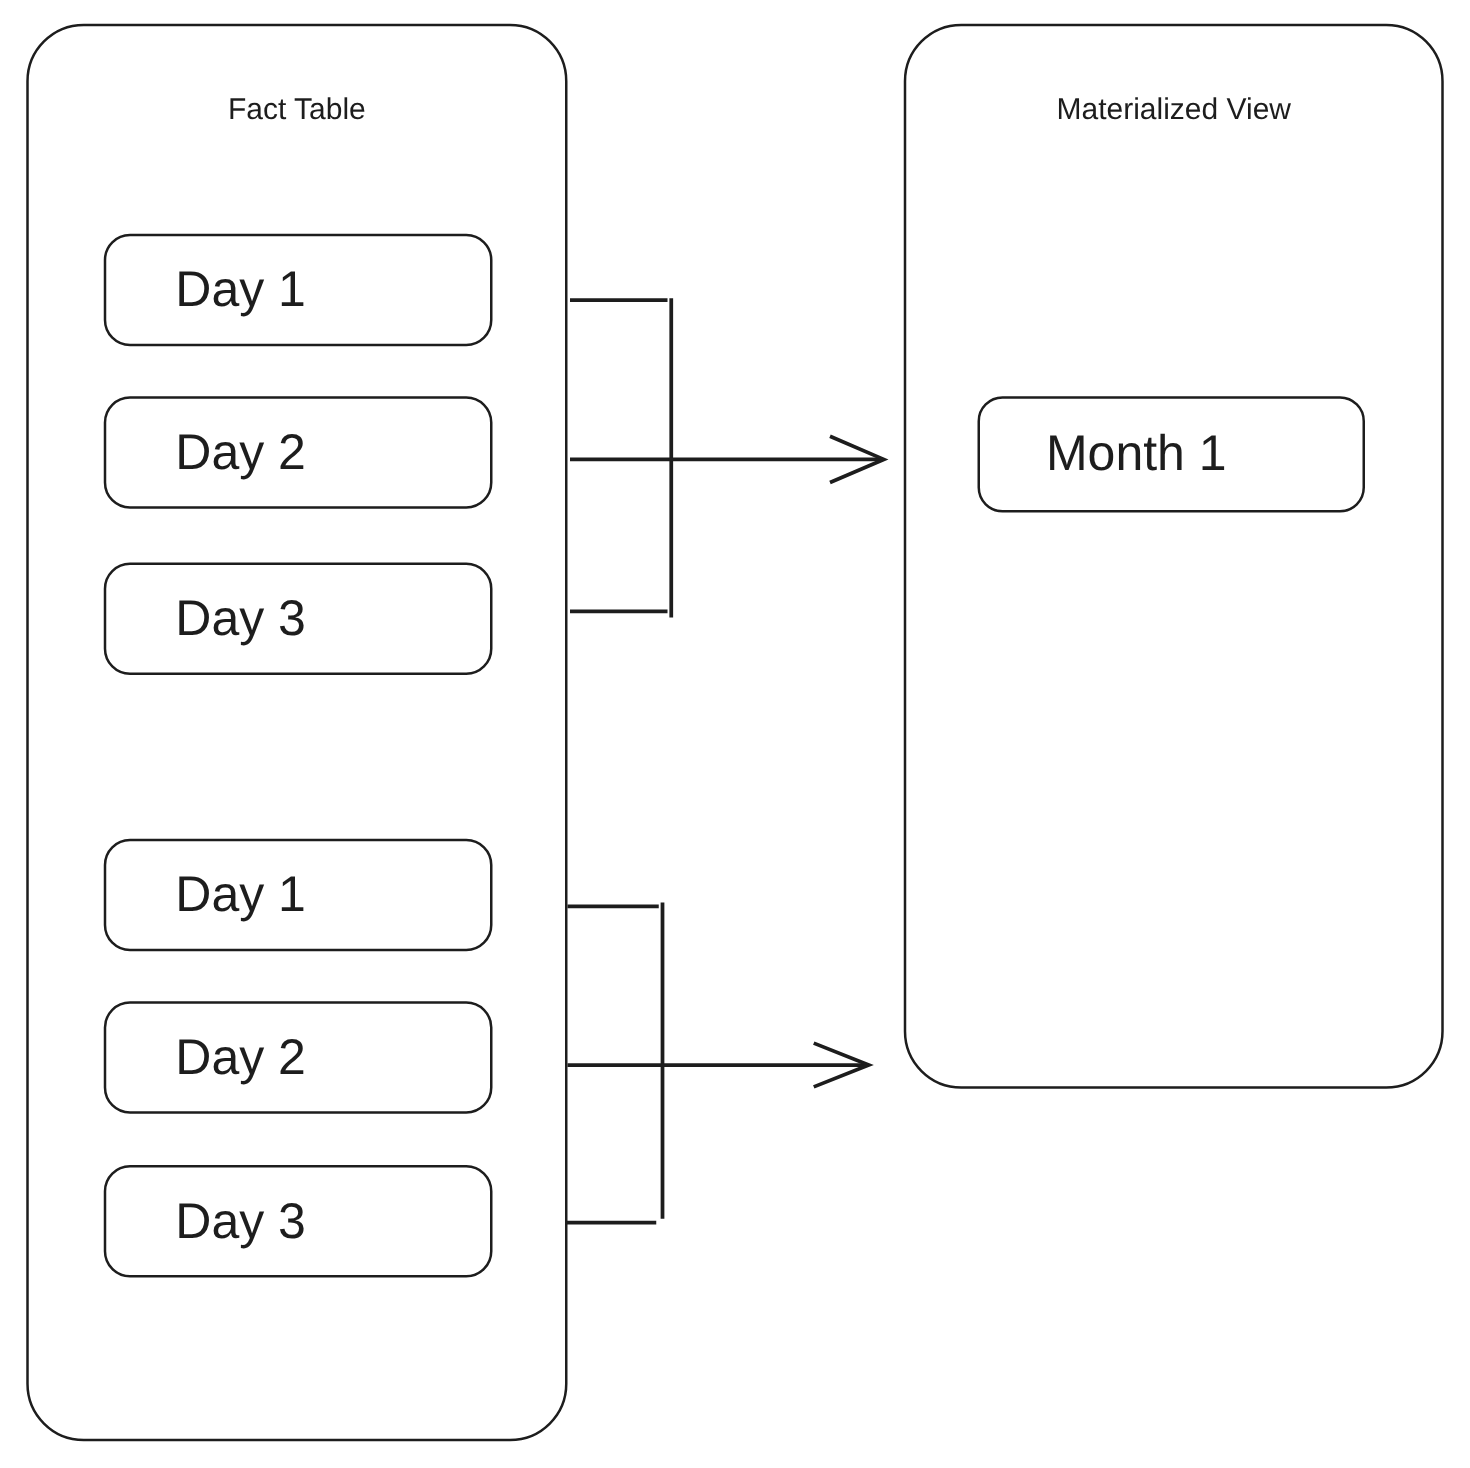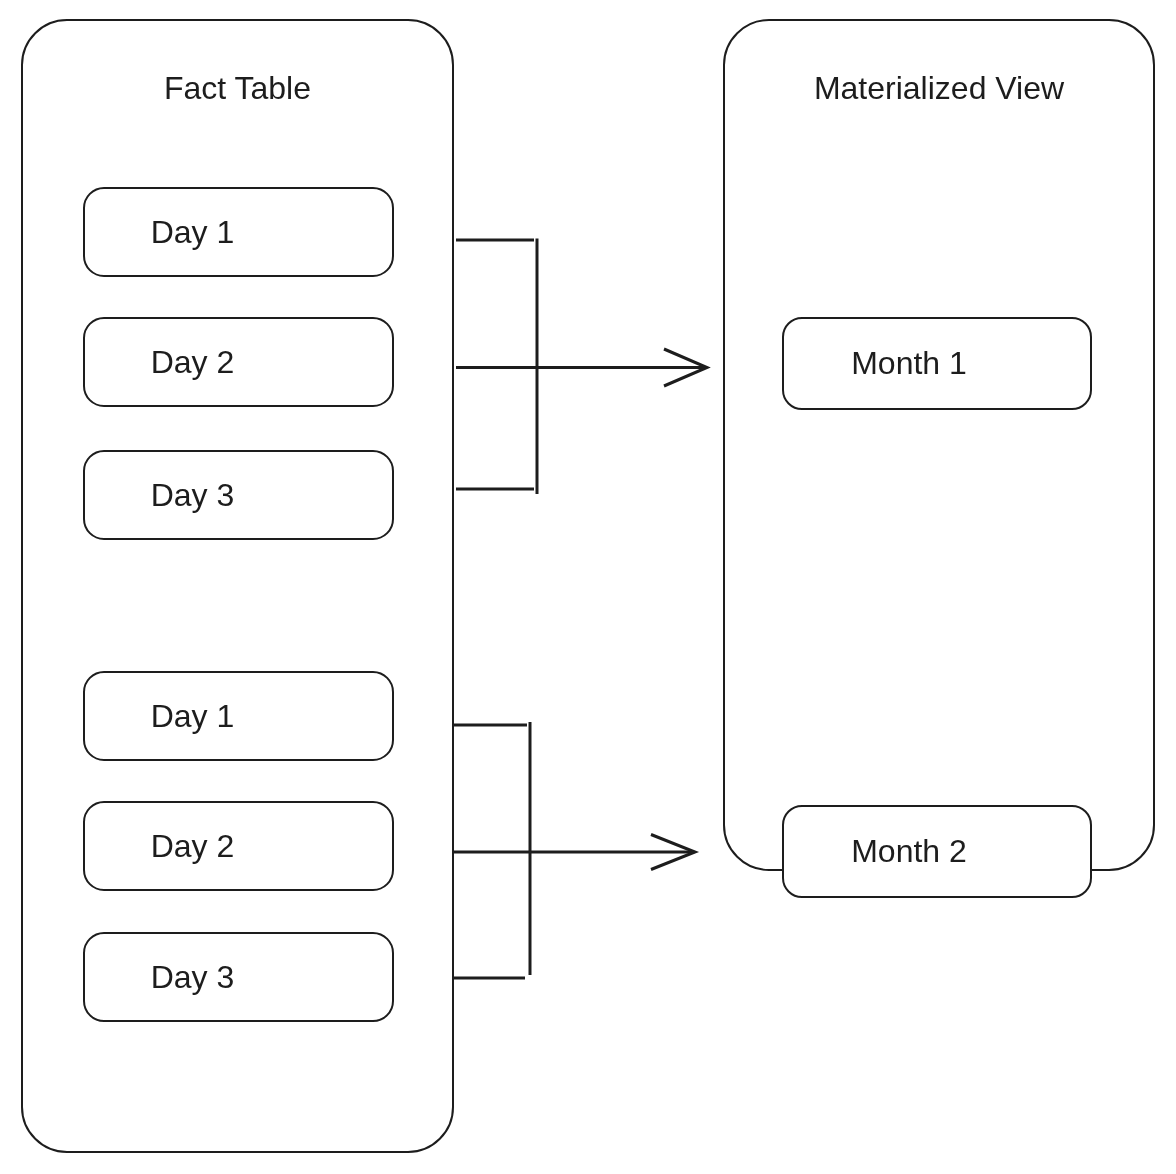--- a/index.html
+++ b/index.html
@@ -27,33 +27,33 @@
     border-radius: 46px;
     background: var(--background);
     box-sizing: border-box;
   }
   .container-title {
     position: absolute;
     top: 48px;
     left: 0;
     right: 0;
     text-align: center;
-    font-size: 32px;
+    font-size: 24px;
     line-height: 38px;
     white-space: nowrap;
   }
   .node {
     position: absolute;
     border: 2.5px solid var(--line);
     box-sizing: border-box;
     background: var(--background);
     display: flex;
     align-items: center;
     justify-content: center;
-    font-size: 32px;
+    font-size: 40px;
     white-space: nowrap;
   }
   .node.day {
     left: 60px;
     width: 311px;
     height: 90px;
     border-radius: 21px;
   }
   .node.day .node-label { padding-right: 92px; }
   .node.month {
@@ -105,23 +105,20 @@
       <span class="node-label">Day 3</span>
     </div>
   </div>
 
   <div class="container" style="left:723px; top:19px; width:432px; height:852px;">
     <div class="container-title">Materialized View</div>
 
     <div class="node month" style="top:296px;">
       <span class="node-label">Month 1</span>
     </div>
-    <div class="node month" style="top:784px;">
-      <span class="node-label">Month 2</span>
-    </div>
   </div>
 
   <svg class="connector-overlay" width="1176" height="1174" viewBox="0 0 1176 1174">
 
     <g>
       <line class="cline" x1="456" y1="240" x2="534" y2="240"></line>
       <line class="cline" x1="537" y1="238.5" x2="537" y2="494"></line>
       <line class="cline" x1="456" y1="367.5" x2="705" y2="367.5"></line>
       <polyline class="cline" points="664,349 707,367.5 664,386"></polyline>
       <line class="cline" x1="456" y1="489" x2="534" y2="489"></line>

